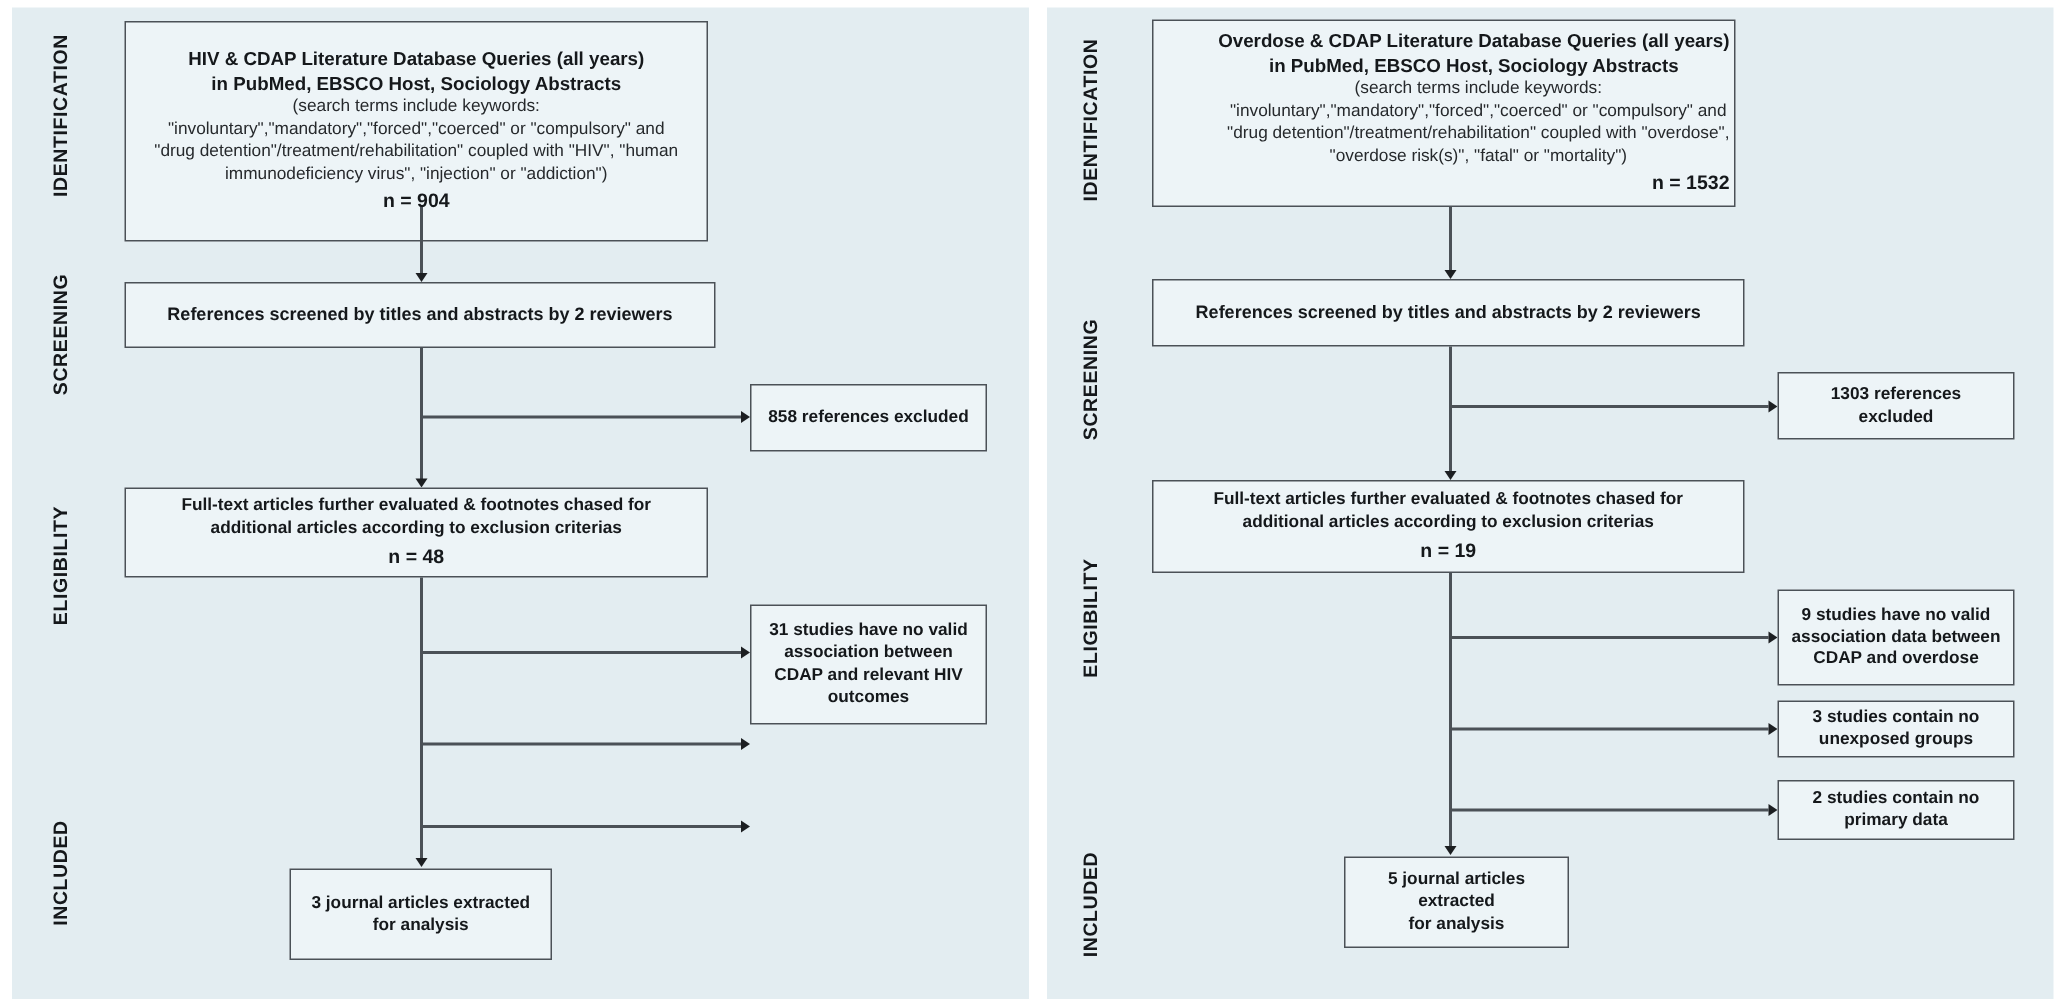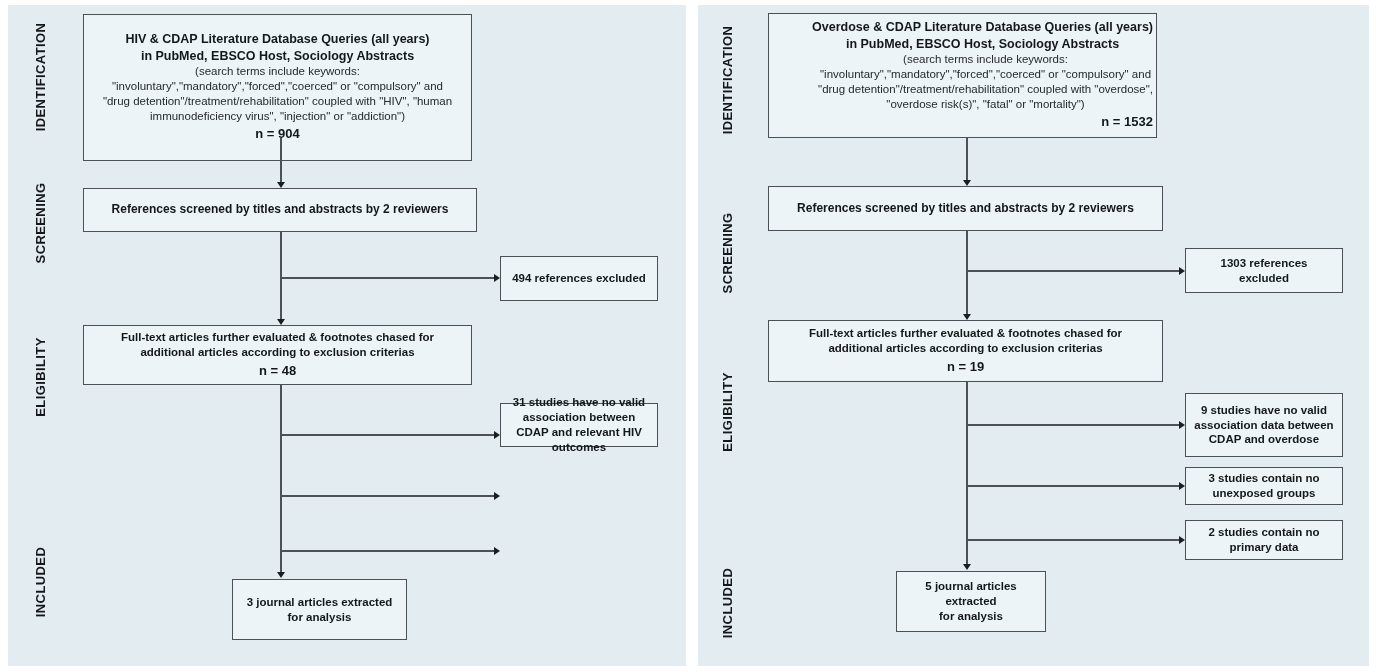--- a/index.html
+++ b/index.html
@@ -71,48 +71,48 @@
   <div class="box" style="left:75px;top:183px;width:394px;height:44px;">
     <div class="t-screen">References screened by titles and abstracts by 2 reviewers</div>
   </div>
 
   <div class="vline" style="left:272px;top:227px;height:88px;"></div>
   <div class="arr-d" style="left:269px;top:314px;"></div>
   <div class="hline" style="left:273px;top:272px;width:213px;"></div>
   <div class="arr-r" style="left:486px;top:269px;"></div>
 
   <div class="box" style="left:492px;top:251px;width:158px;height:45px;">
-    <div class="pre t-side">494 references excluded</div>
+    <div class="pre t-side">858 references excluded</div>
   </div>
 
   <div class="box" style="left:75px;top:320px;width:389px;height:60px;">
     <div class="pre t-full">Full-text articles further evaluated &amp; footnotes chased for
 additional articles according to exclusion criterias</div>
     <div class="t-count">n = 48</div>
   </div>
 
   <div class="vline" style="left:272px;top:380px;height:188px;"></div>
   <div class="arr-d" style="left:269px;top:567px;"></div>
 
   <div class="hline" style="left:273px;top:429px;width:213px;"></div>
   <div class="arr-r" style="left:486px;top:426px;"></div>
-  <div class="box" style="left:492px;top:398px;width:158px;height:44px;">
+  <div class="box" style="left:492px;top:398px;width:158px;height:80px;">
     <div class="pre t-side">31 studies have no valid
 association between
 CDAP and relevant HIV
 outcomes</div>
   </div>
 
   <div class="hline" style="left:273px;top:490px;width:213px;"></div>
   <div class="arr-r" style="left:486px;top:487px;"></div>
 
   <div class="hline" style="left:273px;top:545px;width:213px;"></div>
   <div class="arr-r" style="left:486px;top:542px;"></div>
 
-  <div class="box" style="left:185px;top:574px;width:175px;height:61px;margin-left:39px;">
+  <div class="box" style="left:185px;top:574px;width:175px;height:61px;">
     <div class="pre t-side">3 journal articles extracted
 for analysis</div>
   </div>
 
 </div>
 
 <div class="stage-panel panel-right">
 
   <div class="stage-label" style="left:29px;top:75px;">IDENTIFICATION</div>
   <div class="stage-label" style="left:29px;top:248px;">SCREENING</div>

